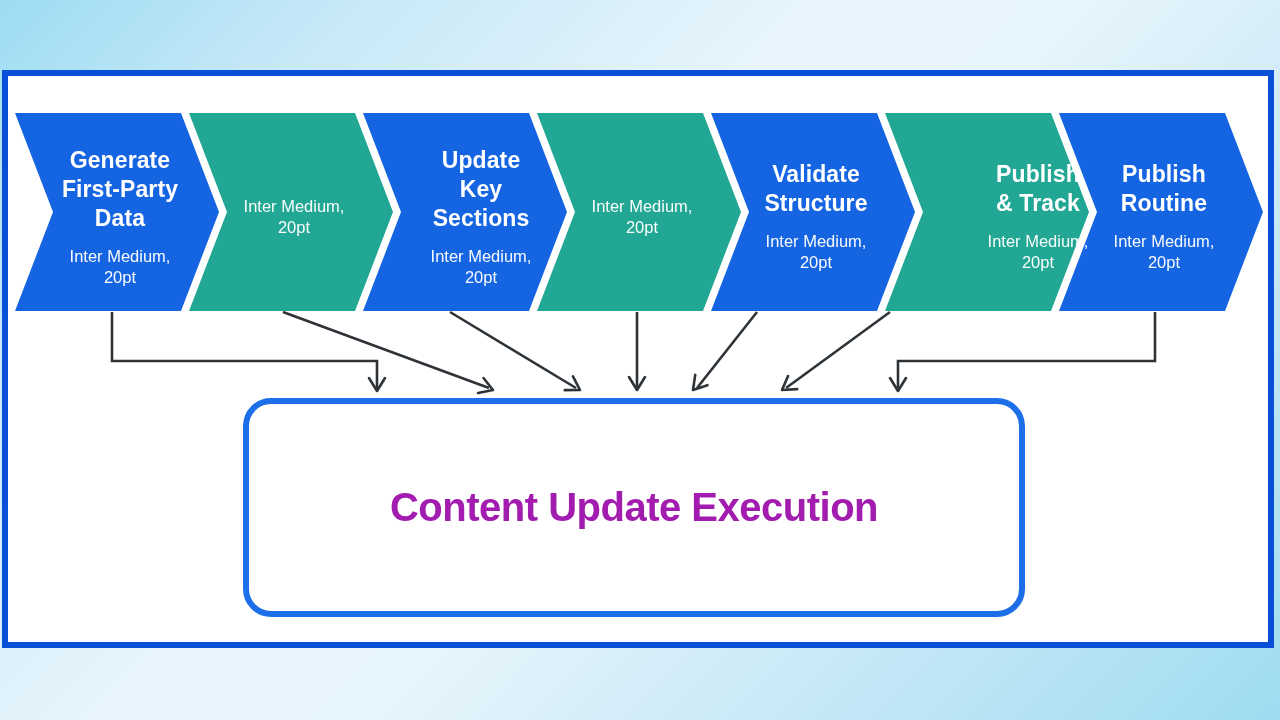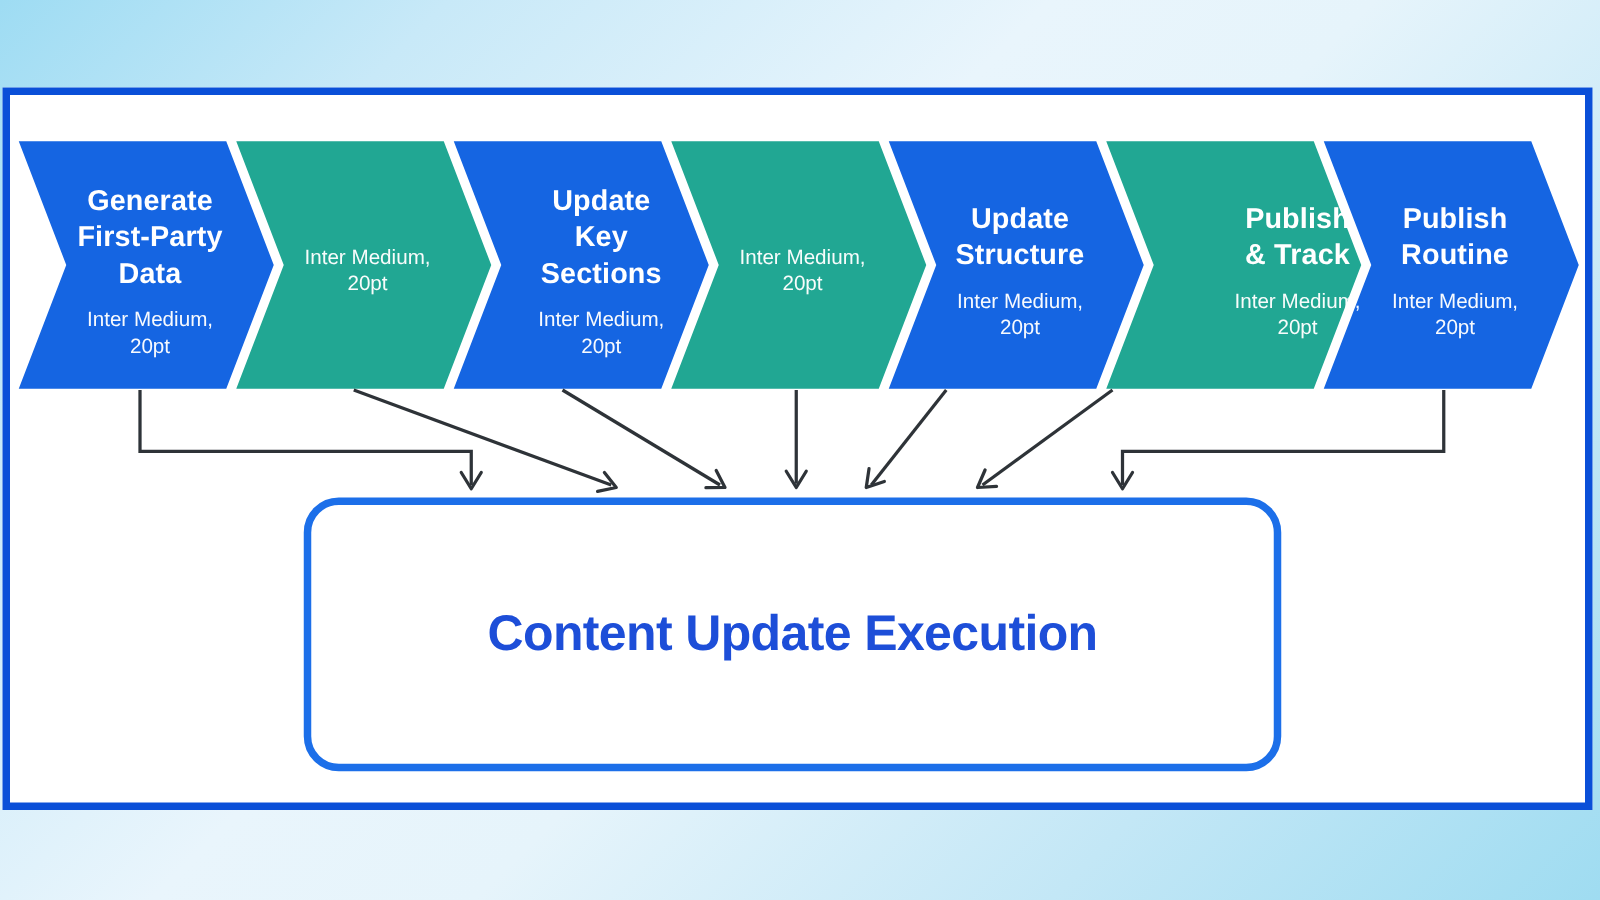--- a/index.html
+++ b/index.html
@@ -72,21 +72,21 @@
     background: #ffffff;
     border: 6px solid #1c6fe9;
     border-radius: 28px;
     display: flex;
     align-items: center;
     justify-content: center;
   }
   .target-label {
     font-size: 40px;
     font-weight: bold;
-    color: #1d4ed8;
+    color: #a21caf;
     letter-spacing: -0.5px;
   }
   .arrow-line {
     fill: none;
     stroke: #2e3338;
     stroke-width: 2.6;
   }
   .arrow-head {
     fill: none;
     stroke: #2e3338;
@@ -151,21 +151,21 @@
     <div class="chev-sub">Inter Medium, 20pt</div>
   </div>
   <div class="chev-text" style="left:426px; width:110px;">
     <div class="chev-title">Update Key Sections</div>
     <div class="chev-sub">Inter Medium, 20pt</div>
   </div>
   <div class="chev-text" style="left:574px; width:136px;">
     <div class="chev-sub">Inter Medium, 20pt</div>
   </div>
   <div class="chev-text" style="left:748px; width:136px;">
-    <div class="chev-title">Update Structure</div>
+    <div class="chev-title">Validate Structure</div>
     <div class="chev-sub">Inter Medium, 20pt</div>
   </div>
   <div class="chev-text" style="left:974px; width:104px;margin-left:12px;">
     <div class="chev-title">Publish &amp; Track</div>
     <div class="chev-sub">Inter Medium, 20pt</div>
   </div>
   <div class="chev-text" style="left:1096px; width:136px;">
     <div class="chev-title">Publish Routine</div>
     <div class="chev-sub">Inter Medium, 20pt</div>
   </div>

